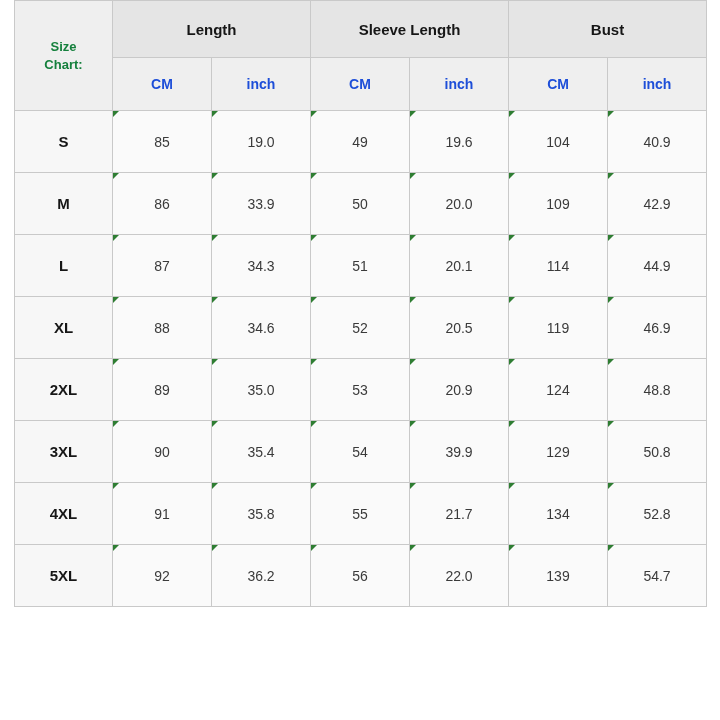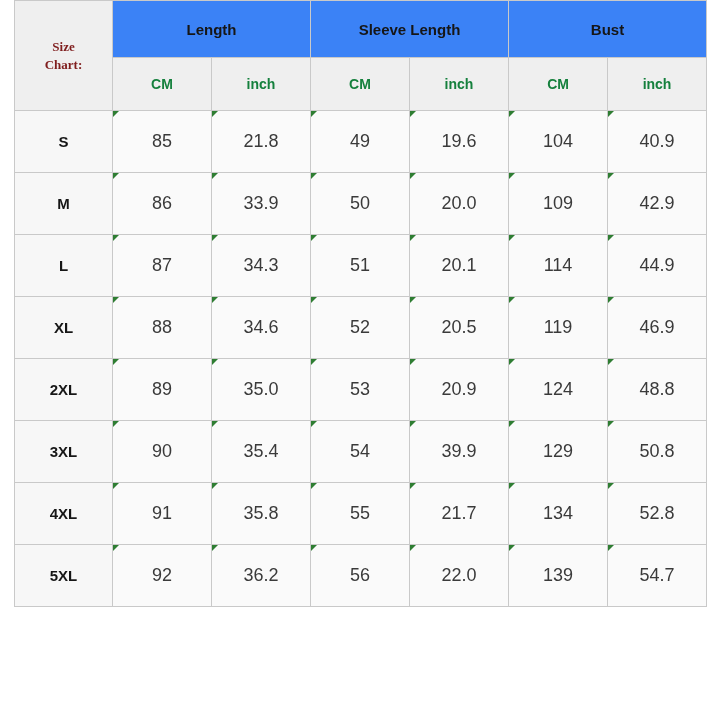--- a/index.html
+++ b/index.html
@@ -37,51 +37,50 @@
     table-layout: fixed;
   }
   table.size-table th,
   table.size-table td {
     border: 1px solid #c9c9c9;
     padding: 0;
     text-align: center;
     vertical-align: middle;
   }
   .hdr-group {
-    background: #3b82f6;
+    background: #e5e5e5;
     font-size: 15px;
     font-weight: bold;
     color: #161616;
     height: 56px;
   }
   .hdr-unit {
     background: #efefef;
     font-size: 14px;
     font-weight: bold;
-    color: #15803d;
+    color: #1d4ed8;
     height: 52px;
   }
   .corner {
     background: #efefef;
     font-size: 13px;
     font-weight: bold;
-    color: #7f1d1d;
+    color: #15803d;
     line-height: 1.35;
-    font-family: Liberation Serif, serif;
   }
   .size-cell {
     background: #f7f7f7;
     font-size: 15px;
     font-weight: bold;
     color: #161616;
     height: 61px;
   }
   .val-cell {
     background: #fafafa;
-    font-size: 18px;
+    font-size: 14px;
     color: #3a3a3a;
     height: 61px;
     position: relative;
   }
   
   .val-cell::before {
     content: "";
     position: absolute;
     top: 0;
     left: 0;
@@ -126,21 +125,21 @@
           <th class="hdr-unit">CM</th>
           <th class="hdr-unit">inch</th>
           <th class="hdr-unit">CM</th>
           <th class="hdr-unit">inch</th>
         </tr>
       </thead>
       <tbody>
         <tr>
           <td class="size-cell">S</td>
           <td class="val-cell">85</td>
-          <td class="val-cell">21.8</td>
+          <td class="val-cell">19.0</td>
           <td class="val-cell">49</td>
           <td class="val-cell">19.6</td>
           <td class="val-cell">104</td>
           <td class="val-cell">40.9</td>
         </tr>
         <tr>
           <td class="size-cell">M</td>
           <td class="val-cell">86</td>
           <td class="val-cell">33.9</td>
           <td class="val-cell">50</td>

